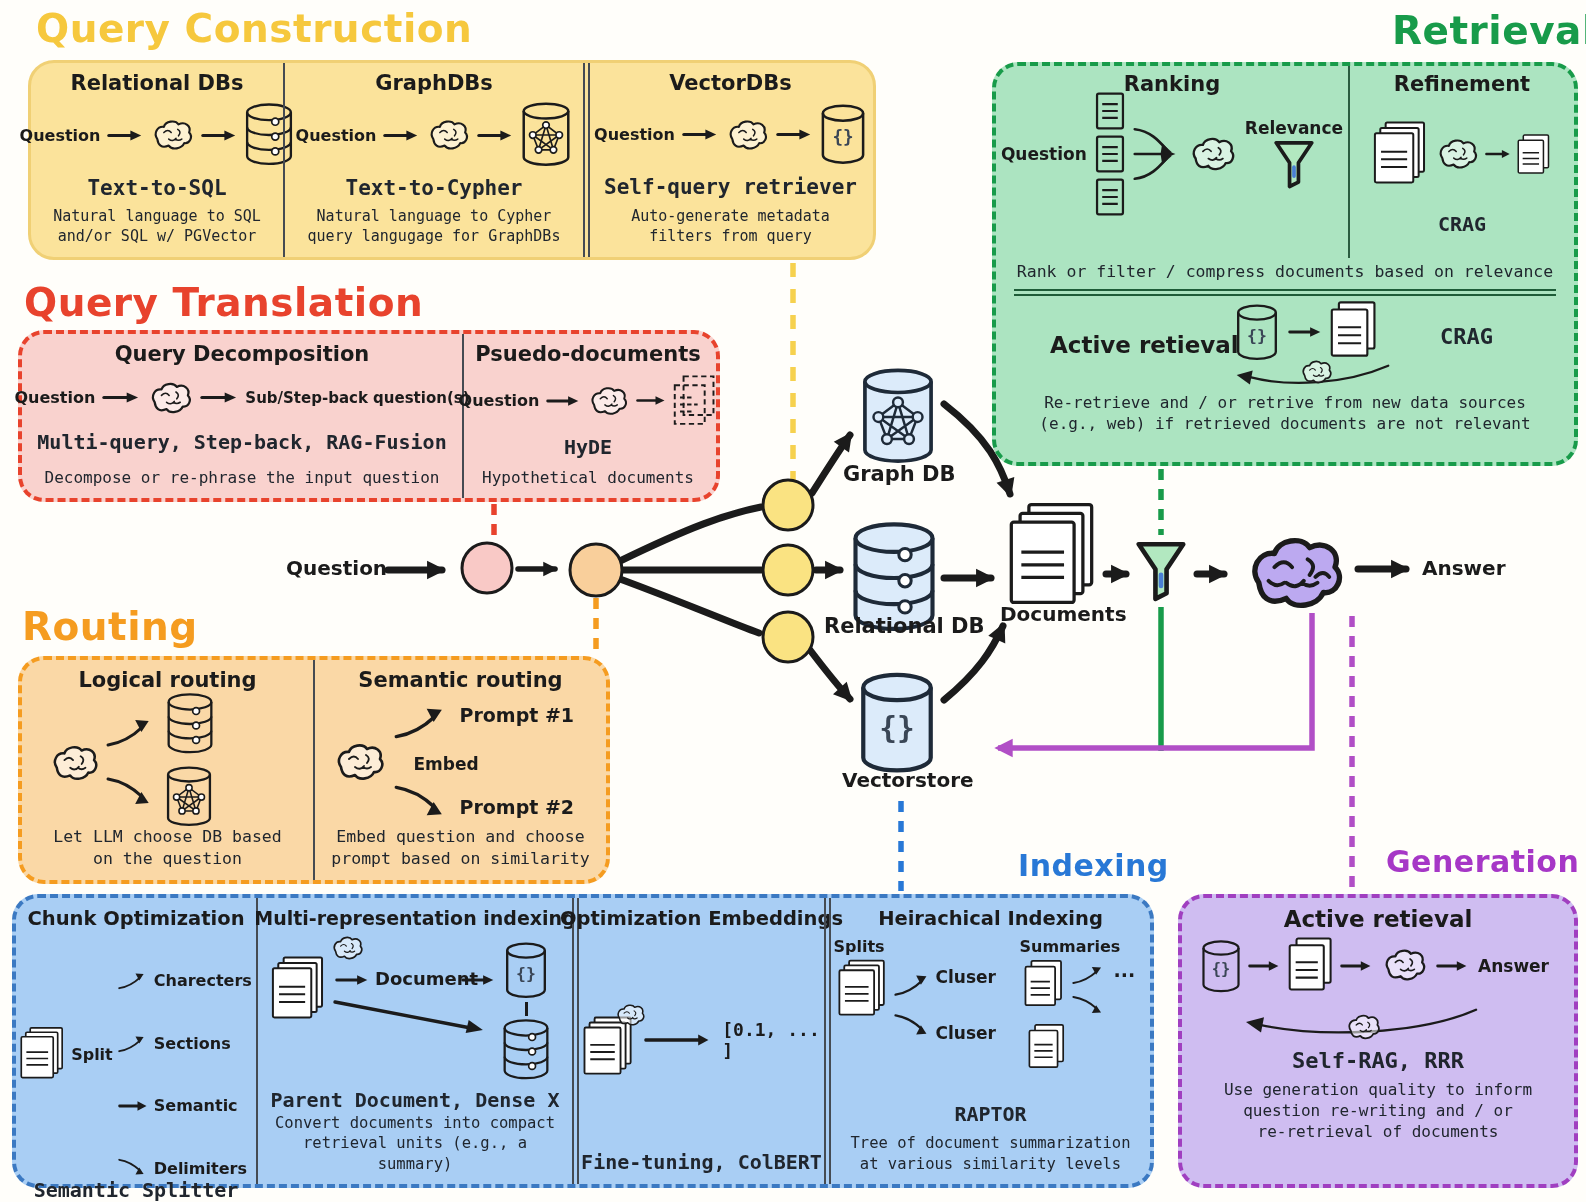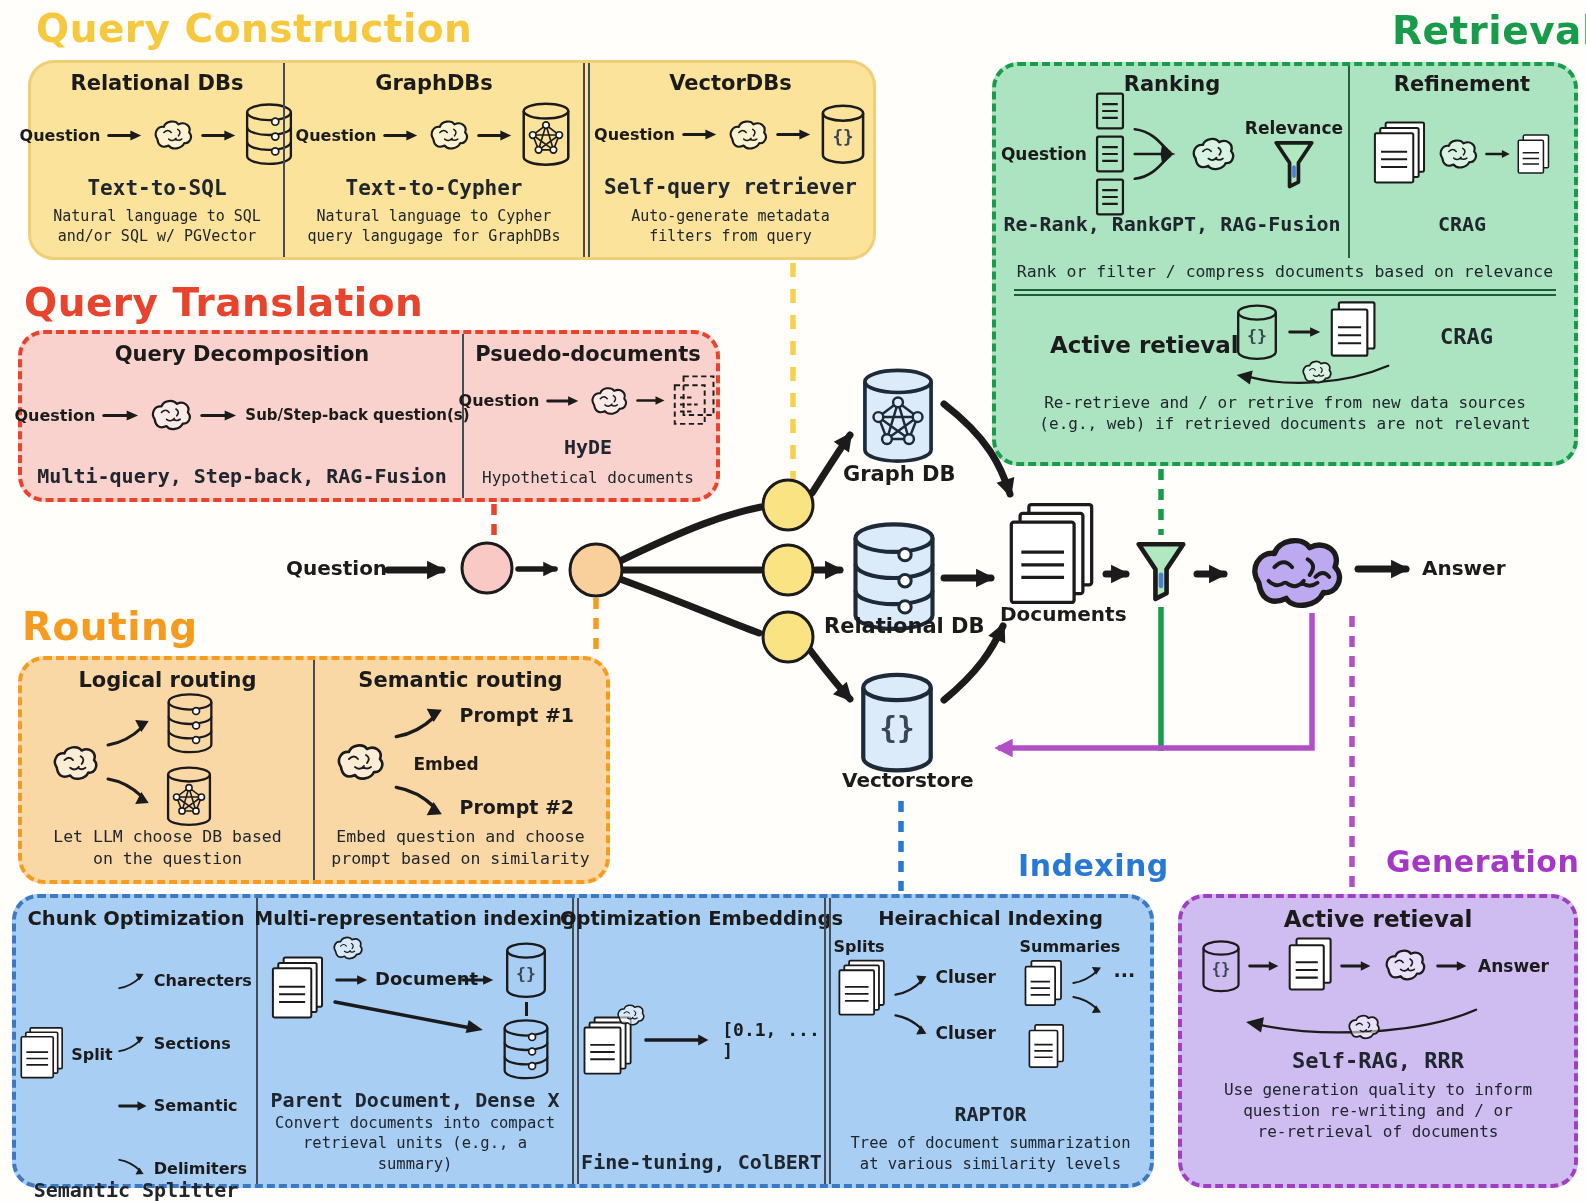--- a/index.html
+++ b/index.html
@@ -322,20 +322,21 @@
           </span>
         <span class="icon" style="width:38px;height:13px;">
             <svg viewBox="0 0 40 14" preserveAspectRatio="none">
               <path d="M2,7 H27" stroke="#1b1b1b" stroke-width="3.4" fill="none" stroke-linecap="round"></path>
               <path d="M26,1.5 L38,7 L26,12.5 Z" fill="#1b1b1b"></path>
             </svg>
           </span>
         <span class="flow-label hand" style="font-size:15px;">Sub/Step-back question(s)</span>
       </div>
       <div class="panel-name">Multi-query, Step-back, RAG-Fusion</div>
+      <div class="panel-desc">Decompose or re-phrase the input question</div>
     </div>
     <div class="qt-panel qt-p2">
       <div class="panel-heading hand">Psuedo-documents</div>
       <div class="flow-row">
         <span class="flow-label hand">Question</span>
         <span class="icon" style="width:34px;height:12px;">
             <svg viewBox="0 0 40 14" preserveAspectRatio="none">
               <path d="M2,7 H27" stroke="#1b1b1b" stroke-width="3.4" fill="none" stroke-linecap="round"></path>
               <path d="M26,1.5 L38,7 L26,12.5 Z" fill="#1b1b1b"></path>
             </svg>
@@ -498,21 +499,20 @@
           <span style="display:flex;flex-direction:column;align-items:center;gap:2px;">
             <span class="flow-label hand" style="font-size:17px;">Relevance</span>
             <span class="icon" style="width:40px;height:50px;">
                 <svg viewBox="0 0 54 66">
                   <path d="M3,3 H51 L33,30 V56 L21,62 V30 Z" fill="#B2E8C0" stroke="#1b1b1b" stroke-width="5" stroke-linejoin="round"></path>
                   <path d="M27,36 V48" stroke="#4A7FD4" stroke-width="5" stroke-linecap="round"></path>
                 </svg>
               </span>
           </span>
         </div>
-        <div class="panel-name">Re-Rank, RankGPT, RAG-Fusion</div>
       </div>
       <div class="rv-refine">
         <div class="panel-heading hand">Refinement</div>
         <div class="refine-diagram">
           <span class="icon" style="width:56px;height:66px;">
               <svg viewBox="0 0 72 86">
                 <g stroke="#1b1b1b" stroke-width="2.6" fill="#fff">
                   <rect x="16" y="2" width="50" height="64" rx="2"></rect>
                   <rect x="9" y="9" width="50" height="64" rx="2"></rect>
                   <rect x="2" y="16" width="50" height="64" rx="2"></rect>

